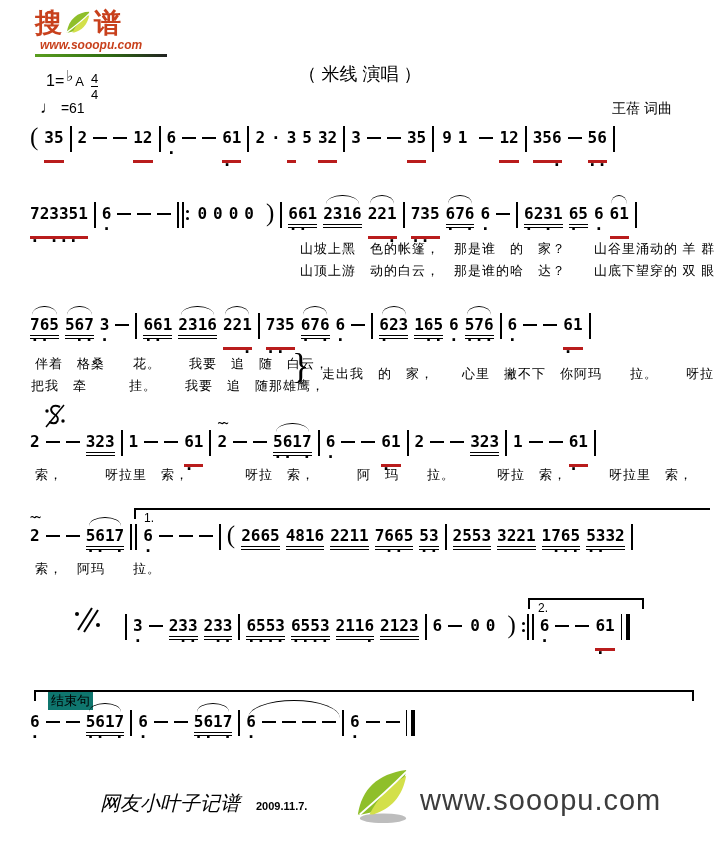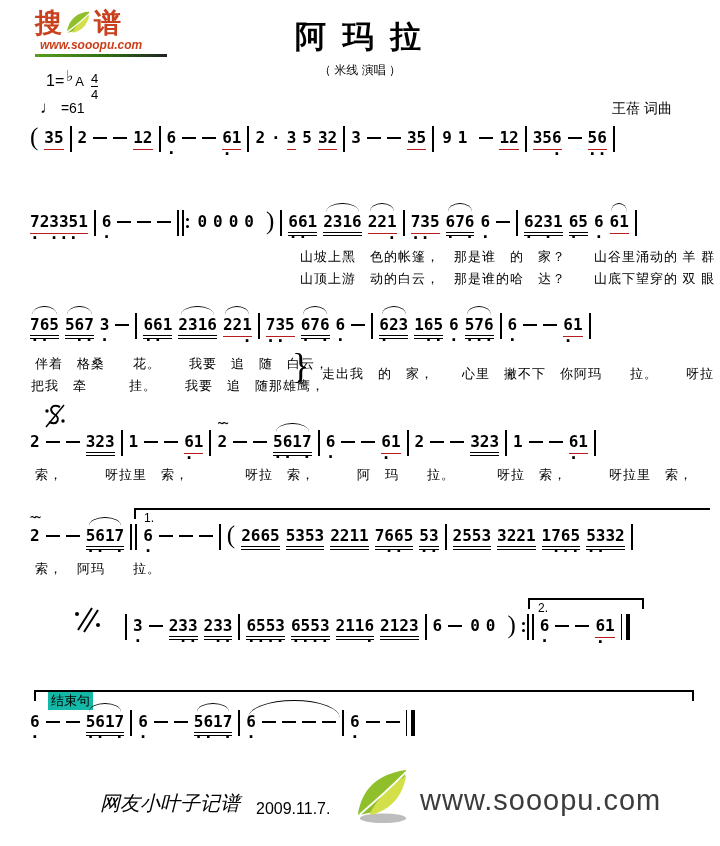--- a/index.html
+++ b/index.html
@@ -6,60 +6,60 @@
   .page{position:relative;width:720px;height:846px;background:#ffffff;overflow:hidden;
         font-family:"Liberation Sans",sans-serif;color:#000;}
   
   .logo{position:absolute;left:35px;top:8px;display:flex;align-items:flex-start;}
   .logo .zi{font-size:27px;font-weight:bold;color:var(--accent,#c8401c);line-height:30px;font-family:"Liberation Serif",serif;}
   .logo .leaf{width:30px;height:30px;margin:0 1px;}
   .logo-url{position:absolute;left:40px;top:38px;font-size:12px;font-style:italic;font-weight:bold;color:var(--accent,#c8401c);}
   .logo-underline{position:absolute;left:35px;top:54px;width:132px;height:3px;
         background:linear-gradient(90deg,#5a9e1f,#2f6d12 55%,#222);}
   .title{position:absolute;left:0;right:0;top:16px;text-align:center;font-size:31px;font-weight:bold;letter-spacing:4px;}
-  .subtitle{position:absolute;left:0;right:0;top:62px;text-align:center;font-size:12px;}
+  .subtitle{position:absolute;left:0;right:0;top:62px;text-align:center;font-size:18px;}
   .keysig{position:absolute;left:46px;top:72px;font-size:16px;display:flex;align-items:flex-start;gap:2px;}
   .keysig .flat{font-size:15px;position:relative;top:-5px;}
   .keysig .letter{font-size:13px;position:relative;top:2px;}
   .frac{display:inline-flex;flex-direction:column;align-items:center;font-size:13px;line-height:1.05;margin-left:5px;}
   .frac .den{border-top:1px solid #000;padding-top:1px;}
   .tempo{position:absolute;left:40px;top:98px;font-size:14px;}
   .tempo .nq{font-size:17px;}
   .credit{position:absolute;right:48px;top:100px;font-size:14px;}
   
   .score{position:absolute;left:30px;top:0;width:678px;height:780px;}
   .system{position:absolute;left:0;width:678px;}
   .noterow{display:flex;align-items:flex-start;gap:6px;}
   .note{position:relative;display:inline-block;font:bold 16px "DejaVu Sans Mono",monospace;line-height:20px;}
-  .note.u1{border-bottom:1px solid #b91c1c;padding-bottom:1px;}
+  .note.u1{border-bottom:3px solid #b91c1c;padding-bottom:12px;}
   .note.u2{border-bottom:4px double #000;}
   .note.sp{letter-spacing:6px;padding-left:2px;}
   .ld{position:absolute;left:0;top:calc(100% + 3px);font:bold 16px "DejaVu Sans Mono",monospace;line-height:4px;white-space:pre;}
   .orn{position:absolute;left:0;top:-13px;font:bold 11px "DejaVu Sans Mono",monospace;letter-spacing:-2px;line-height:10px;}
   .arc{position:absolute;left:8%;right:8%;top:-9px;height:8px;border-top:1px solid #000;border-radius:50% 50% 0 0/100% 100% 0 0;}
   .dash{display:block;width:14px;height:2px;background:#000;margin-top:9px;}
   .paren{font-size:25px;line-height:24px;margin-top:-3px;font-family:"Liberation Serif",serif;}
   .bar{display:flex;align-items:center;height:26px;margin-top:-2px;gap:2px;}
   .b1{width:0;height:26px;border-left:2px solid #000;}
   .b2{width:3px;height:26px;border-left:2px solid #000;border-right:2px solid #000;}
   .bend{width:4px;height:26px;border-left:1px solid #000;border-right:4px solid #000;}
   .rdots{display:flex;flex-direction:column;justify-content:center;gap:4px;height:26px;}
   .rdots i{width:3px;height:3px;border-radius:50%;background:#000;}
   .lyric{position:absolute;font-size:13px;white-space:pre;letter-spacing:1px;}
   .volta{position:absolute;height:9px;border-top:2px solid #000;border-left:2px solid #000;}
   .volta.closed{border-right:2px solid #000;}
   .volta-label{position:absolute;left:6px;top:1px;font-size:12px;background:#fff;padding:0 2px;}
   .endline{position:absolute;height:9px;border-top:2px solid #000;border-left:2px solid #000;border-right:2px solid #000;}
-  .endlabel{position:absolute;font-size:13px;background:#14b8a6;padding:0 3px;}
+  .endlabel{position:absolute;font-size:13px;background:#0f766e;padding:0 3px;}
   .bigslur{position:absolute;height:17px;border-top:1.5px solid #000;border-radius:50% 50% 0 0/100% 100% 0 0;}
   .brace{position:absolute;font-size:36px;font-weight:normal;line-height:34px;font-family:"Liberation Serif",serif;}
   .sign{position:absolute;}
   
   .transcriber{position:absolute;left:100px;top:790px;font-size:20px;font-style:italic;font-family:"Liberation Serif",serif;}
-  .date{position:absolute;left:256px;top:800px;font-size:16px;font-weight:normal;}
+  .date{position:absolute;left:256px;top:800px;font-size:11px;font-weight:bold;}
   .footer-leaf{position:absolute;left:352px;top:768px;width:62px;height:58px;}
   .site{position:absolute;left:420px;top:784px;font-size:29px;color:var(--sitegray,#3c3c3c);letter-spacing:1px;}
 </style>
 </head>
 <body>
 
 <div class="page">
 
   <div class="logo">
     <span class="zi">搜</span>
@@ -68,21 +68,20 @@
         <path d="M4 26 C6 12 16 4 28 4 C26 16 18 24 6 26 Z" fill="#8fbf2a"></path>
         <path d="M10 26 C14 18 20 12 28 8 C26 18 20 24 12 26 Z" fill="#d3e04a"></path>
         <path d="M4 26 C12 20 20 14 28 6" stroke="#ffffff" stroke-width="1.5" fill="none"></path>
       </svg>
     </span>
     <span class="zi">谱</span>
   </div>
   <div class="logo-url">www.sooopu.com</div>
   <div class="logo-underline"></div>
 
-  <div class="title">阿 玛 拉</div>
   <div class="subtitle">（ 米线 演唱 ）</div>
 
   <div class="keysig">
     <span>1=</span>
     <span class="flat">♭</span>
     <span class="letter">A</span>
     <span class="frac">
       <span class="num">4</span>
       <span class="den">4</span>
     </span>
@@ -137,21 +136,21 @@
             <span class="b1"></span>
           </span>
           <span class="note u1">356<span class="ld">  ·</span></span>
           <span class="dash"></span>
           <span class="note u1">56<span class="ld">··</span></span>
           <span class="bar">
             <span class="b1"></span>
           </span>
         </div>
       </div>
-      <div class="system" style="top: 212px;">
+      <div class="system" style="top: 204px;">
         <div class="noterow">
           <span class="note u1">723351<span class="ld">· ··· </span></span>
           <span class="bar">
             <span class="b1"></span>
           </span>
           <span class="note">6<span class="ld">·</span></span>
           <span class="dash"></span>
           <span class="dash"></span>
           <span class="dash"></span>
           <span class="bar">
@@ -299,21 +298,21 @@
           </span>
           <span class="note">6<span class="ld">·</span></span>
           <span class="dash"></span>
           <span class="dash"></span>
           <span class="dash"></span>
           <span class="bar">
             <span class="b1"></span>
           </span>
           <span class="paren">(</span>
           <span class="note u2">2665</span>
-          <span class="note u2">5353</span>
+          <span class="note u2">4816</span>
           <span class="note u2">2211</span>
           <span class="note u2">7665<span class="ld"> ·· </span></span>
           <span class="note u2">53<span class="ld">··</span></span>
           <span class="bar">
             <span class="b1"></span>
           </span>
           <span class="note u2">2553</span>
           <span class="note u2">3221</span>
           <span class="note u2">1765<span class="ld"> ···</span></span>
           <span class="note u2">5332<span class="ld">··  </span></span>

